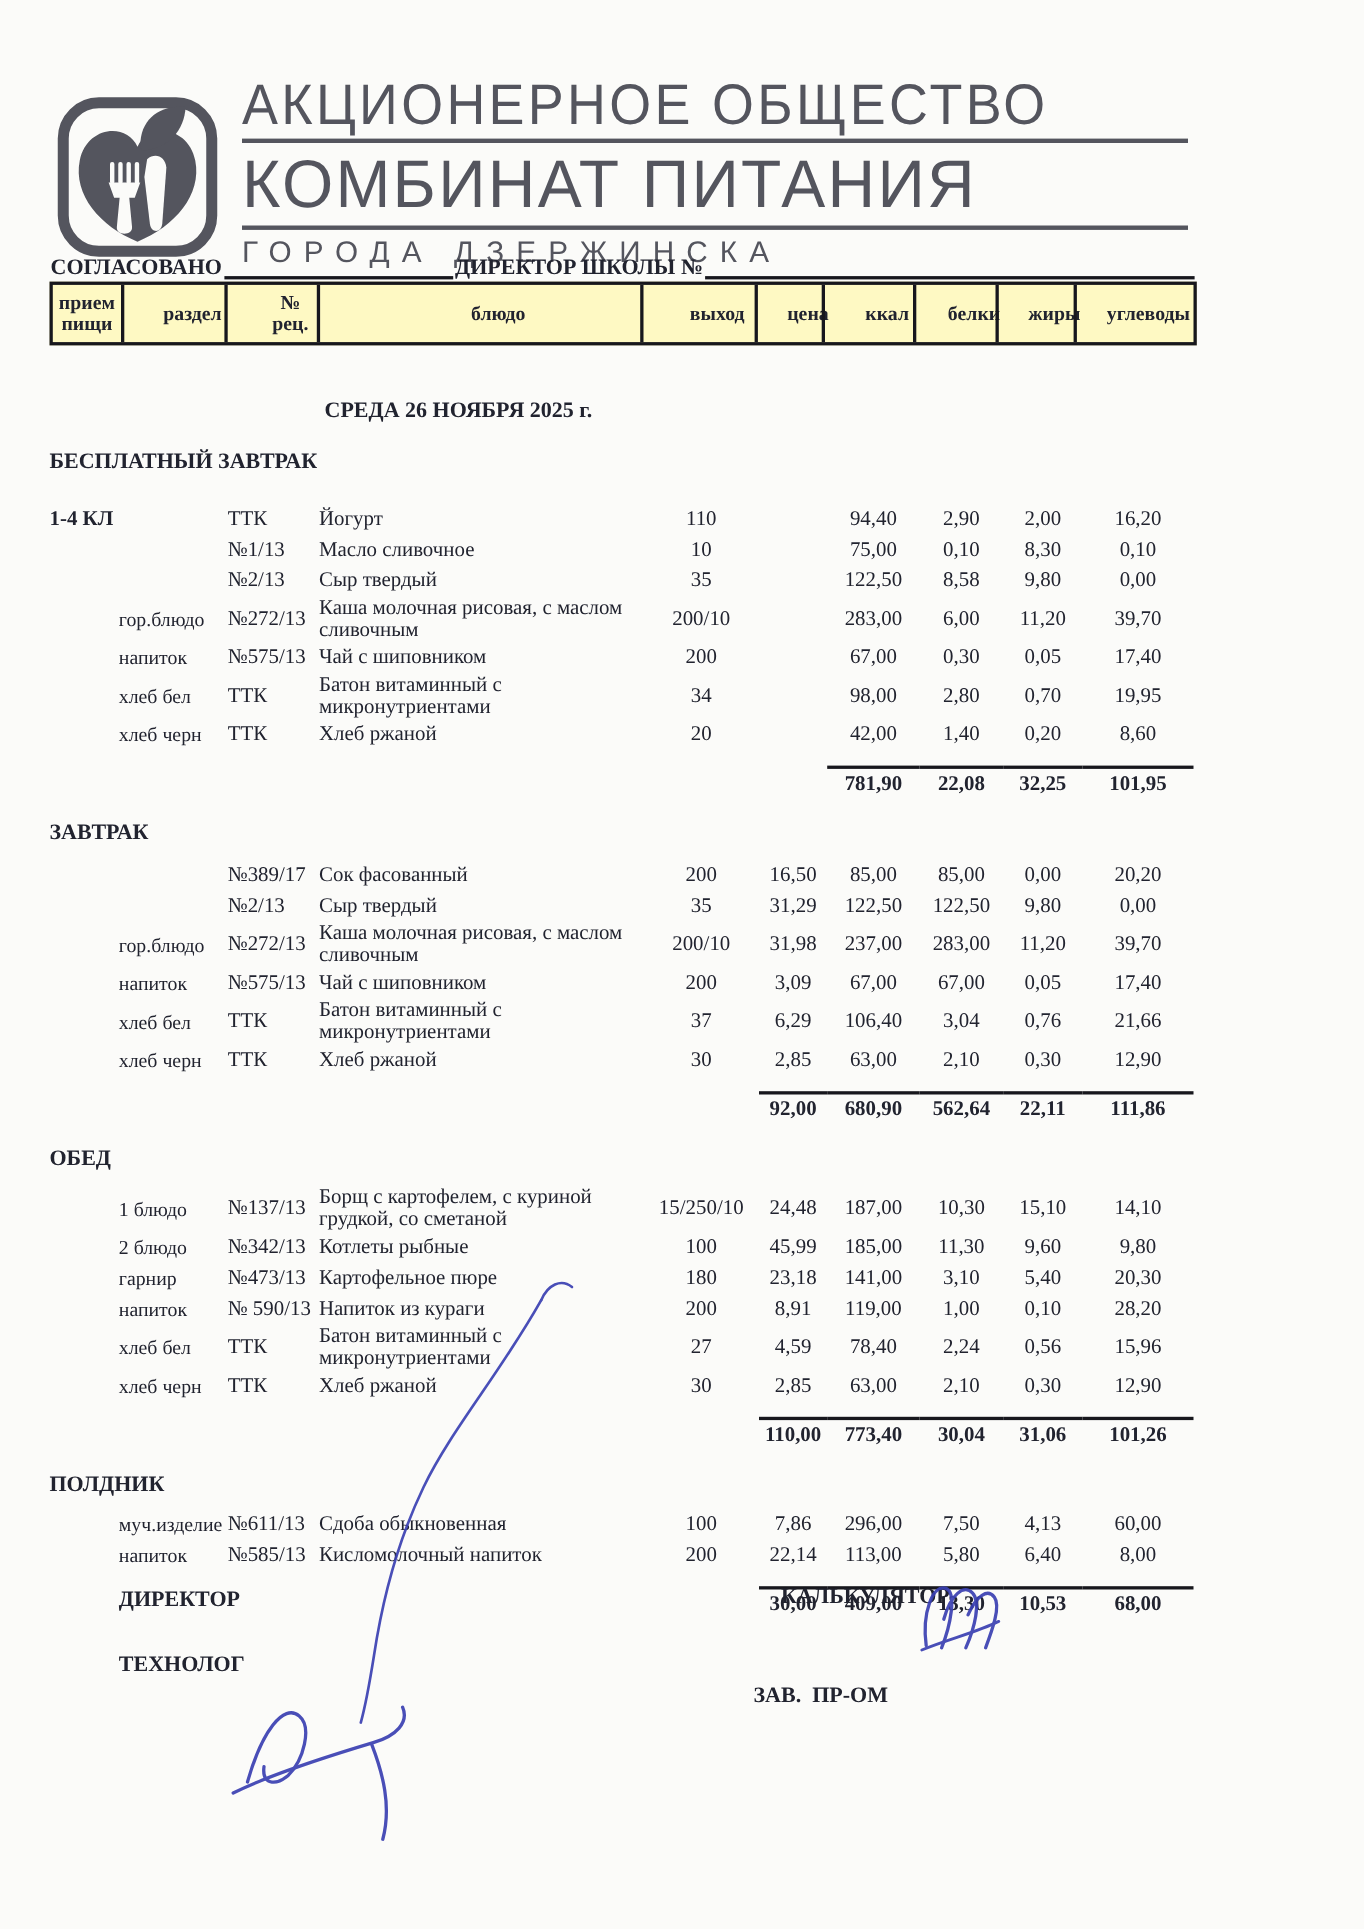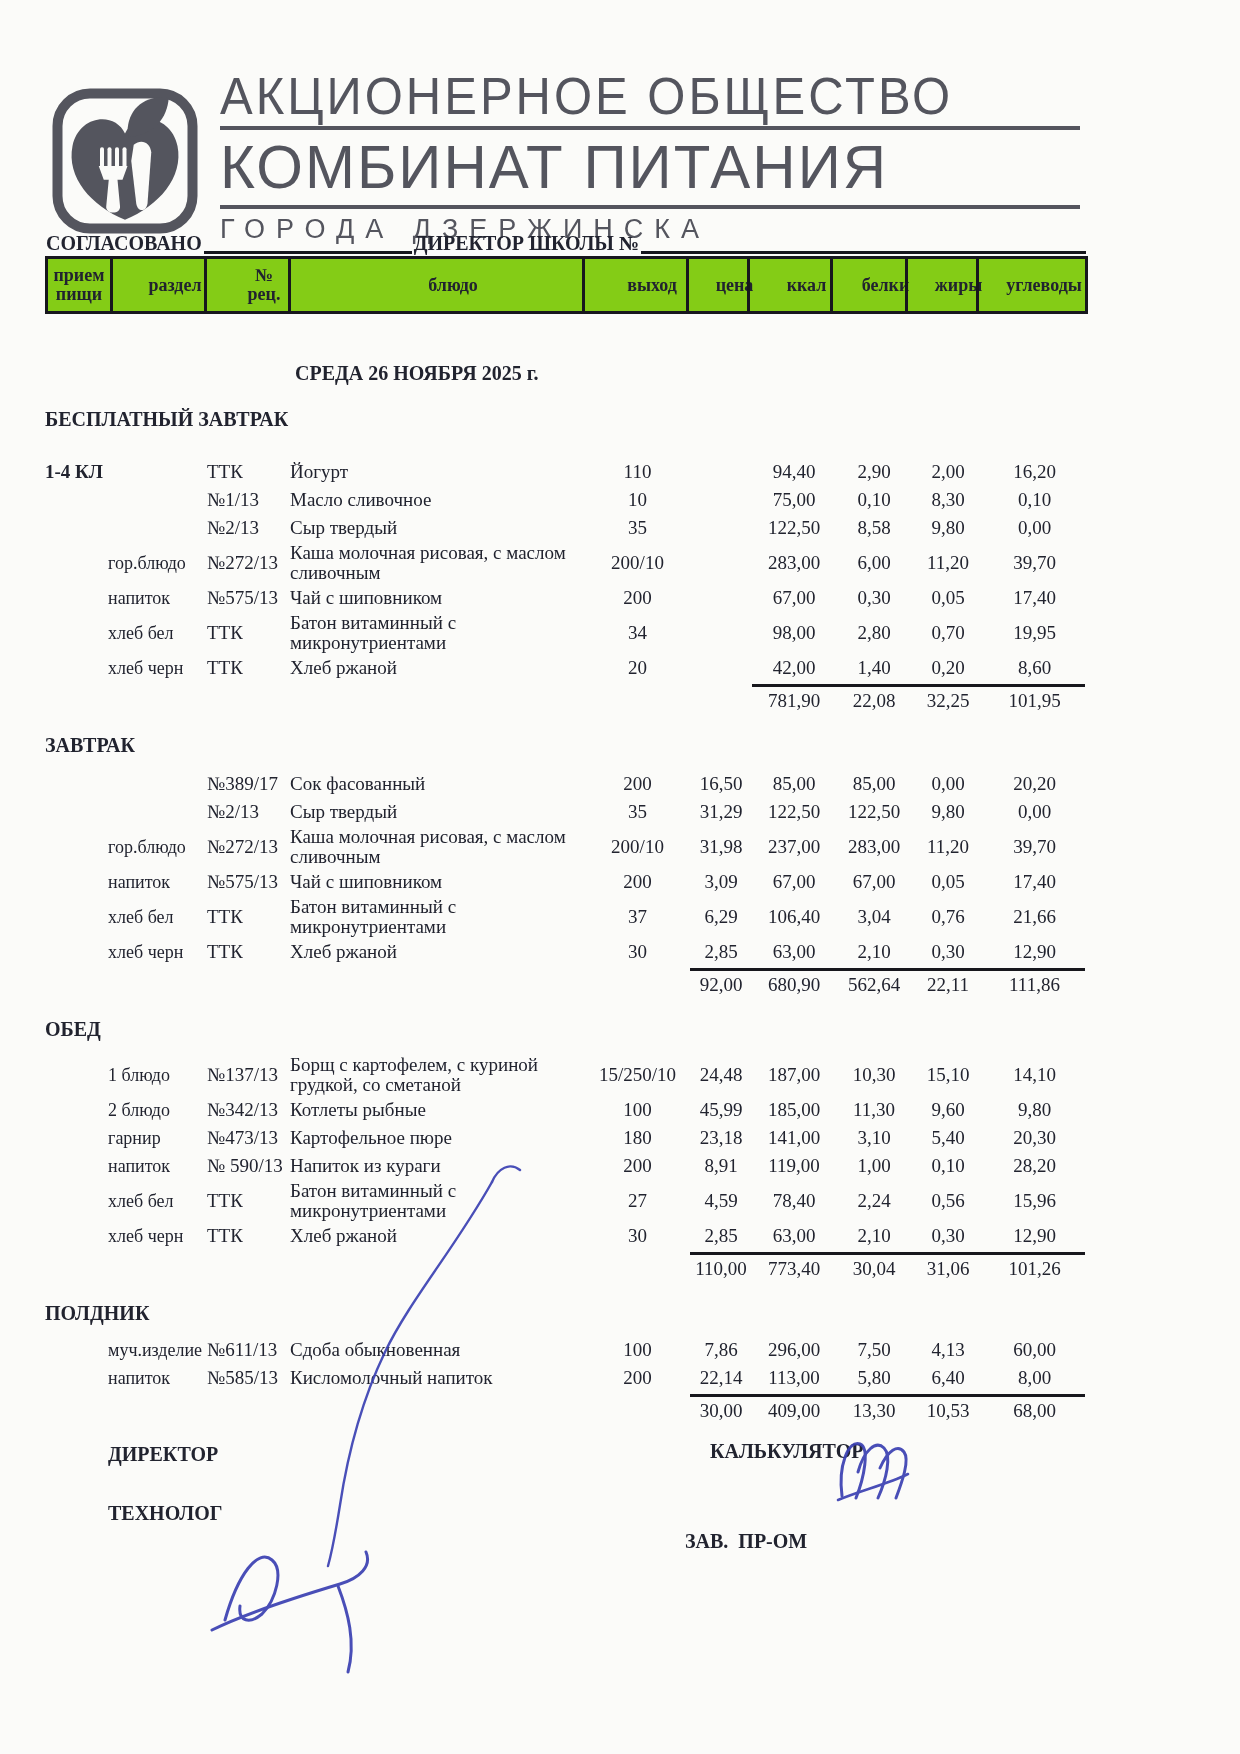--- a/index.html
+++ b/index.html
@@ -20,21 +20,21 @@
   .approval{position:absolute;top:232px;left:46px;width:1042px;display:flex;align-items:flex-end;
             font-weight:bold;font-size:20px;}
   .appr-fill{border-bottom:3px solid #17171d;margin:0 2px 1px 2px;}
   .fill1{flex:0 0 208px;}
   .fill2{flex:1;}
   .appr-label{white-space:pre;}
 
   
   .thead{position:absolute;top:256px;left:45px;width:1037px;border:3px solid #17171d;
          display:grid;grid-template-columns:62px 94px 84px 294px 104px 61px 83px 75px 71px 100px;
-         height:52px;background:#84cc16;}
+         height:52px;background:#fef9c3;}
   .hc{display:flex;align-items:center;justify-content:center;text-align:center;
       font-weight:bold;font-size:18px;line-height:1.05;padding:1px 2px;}
   .hc.bl{border-left:3px solid #17171d;padding-left:35px;}
 
   
   #body{position:absolute;top:318px;left:45px;width:1043px;}
   .date-line{margin:44px 0 0 250px;font-weight:bold;font-size:20px;height:24px;}
   .stitle{font-weight:bold;font-size:20px;height:24px;}
   .sec1 .stitle{margin-top:22px;} .sec1 .rows{margin-top:26px;}
   .sec2 .stitle{margin-top:20px;} .sec2 .rows{margin-top:12px;}
@@ -43,21 +43,21 @@
 
   .mrow{display:grid;grid-template-columns:63px 97px 85px 295px 105px 62px 84px 76px 72px 101px;
         height:28px;font-size:19px;}
   .mrow.two{height:42px;}
   .c{display:flex;align-items:center;overflow:visible;}
   .c.meal{font-weight:bold;white-space:nowrap;}
   .c.razdel{font-size:18px;white-space:nowrap;}
   .c.rec{white-space:nowrap;padding-left:2px;}
   .c.dish{line-height:1.06;padding-right:6px;}
   .c.out,.c.price,.c.kcal,.c.protein,.c.fat,.c.carbs{justify-content:center;text-align:center;white-space:nowrap;}
-  .trow{height:30px;font-weight:normal;margin-top:2px;}
+  .trow{height:30px;font-weight:bold;margin-top:14px;}
   .trow .c{justify-content:center;}
   .trow .c.tot{border-top:3px solid #17171d;}
 
   
   .sign-label{position:absolute;font-weight:bold;font-size:20px;white-space:pre;}
   #lbl-director{top:1443px;left:108px;}
   #lbl-technolog{top:1502px;left:108px;}
   #lbl-calculator{top:1440px;left:710px;}
   #lbl-zav{top:1498px;left:685px;margin-top:32px;}
 

